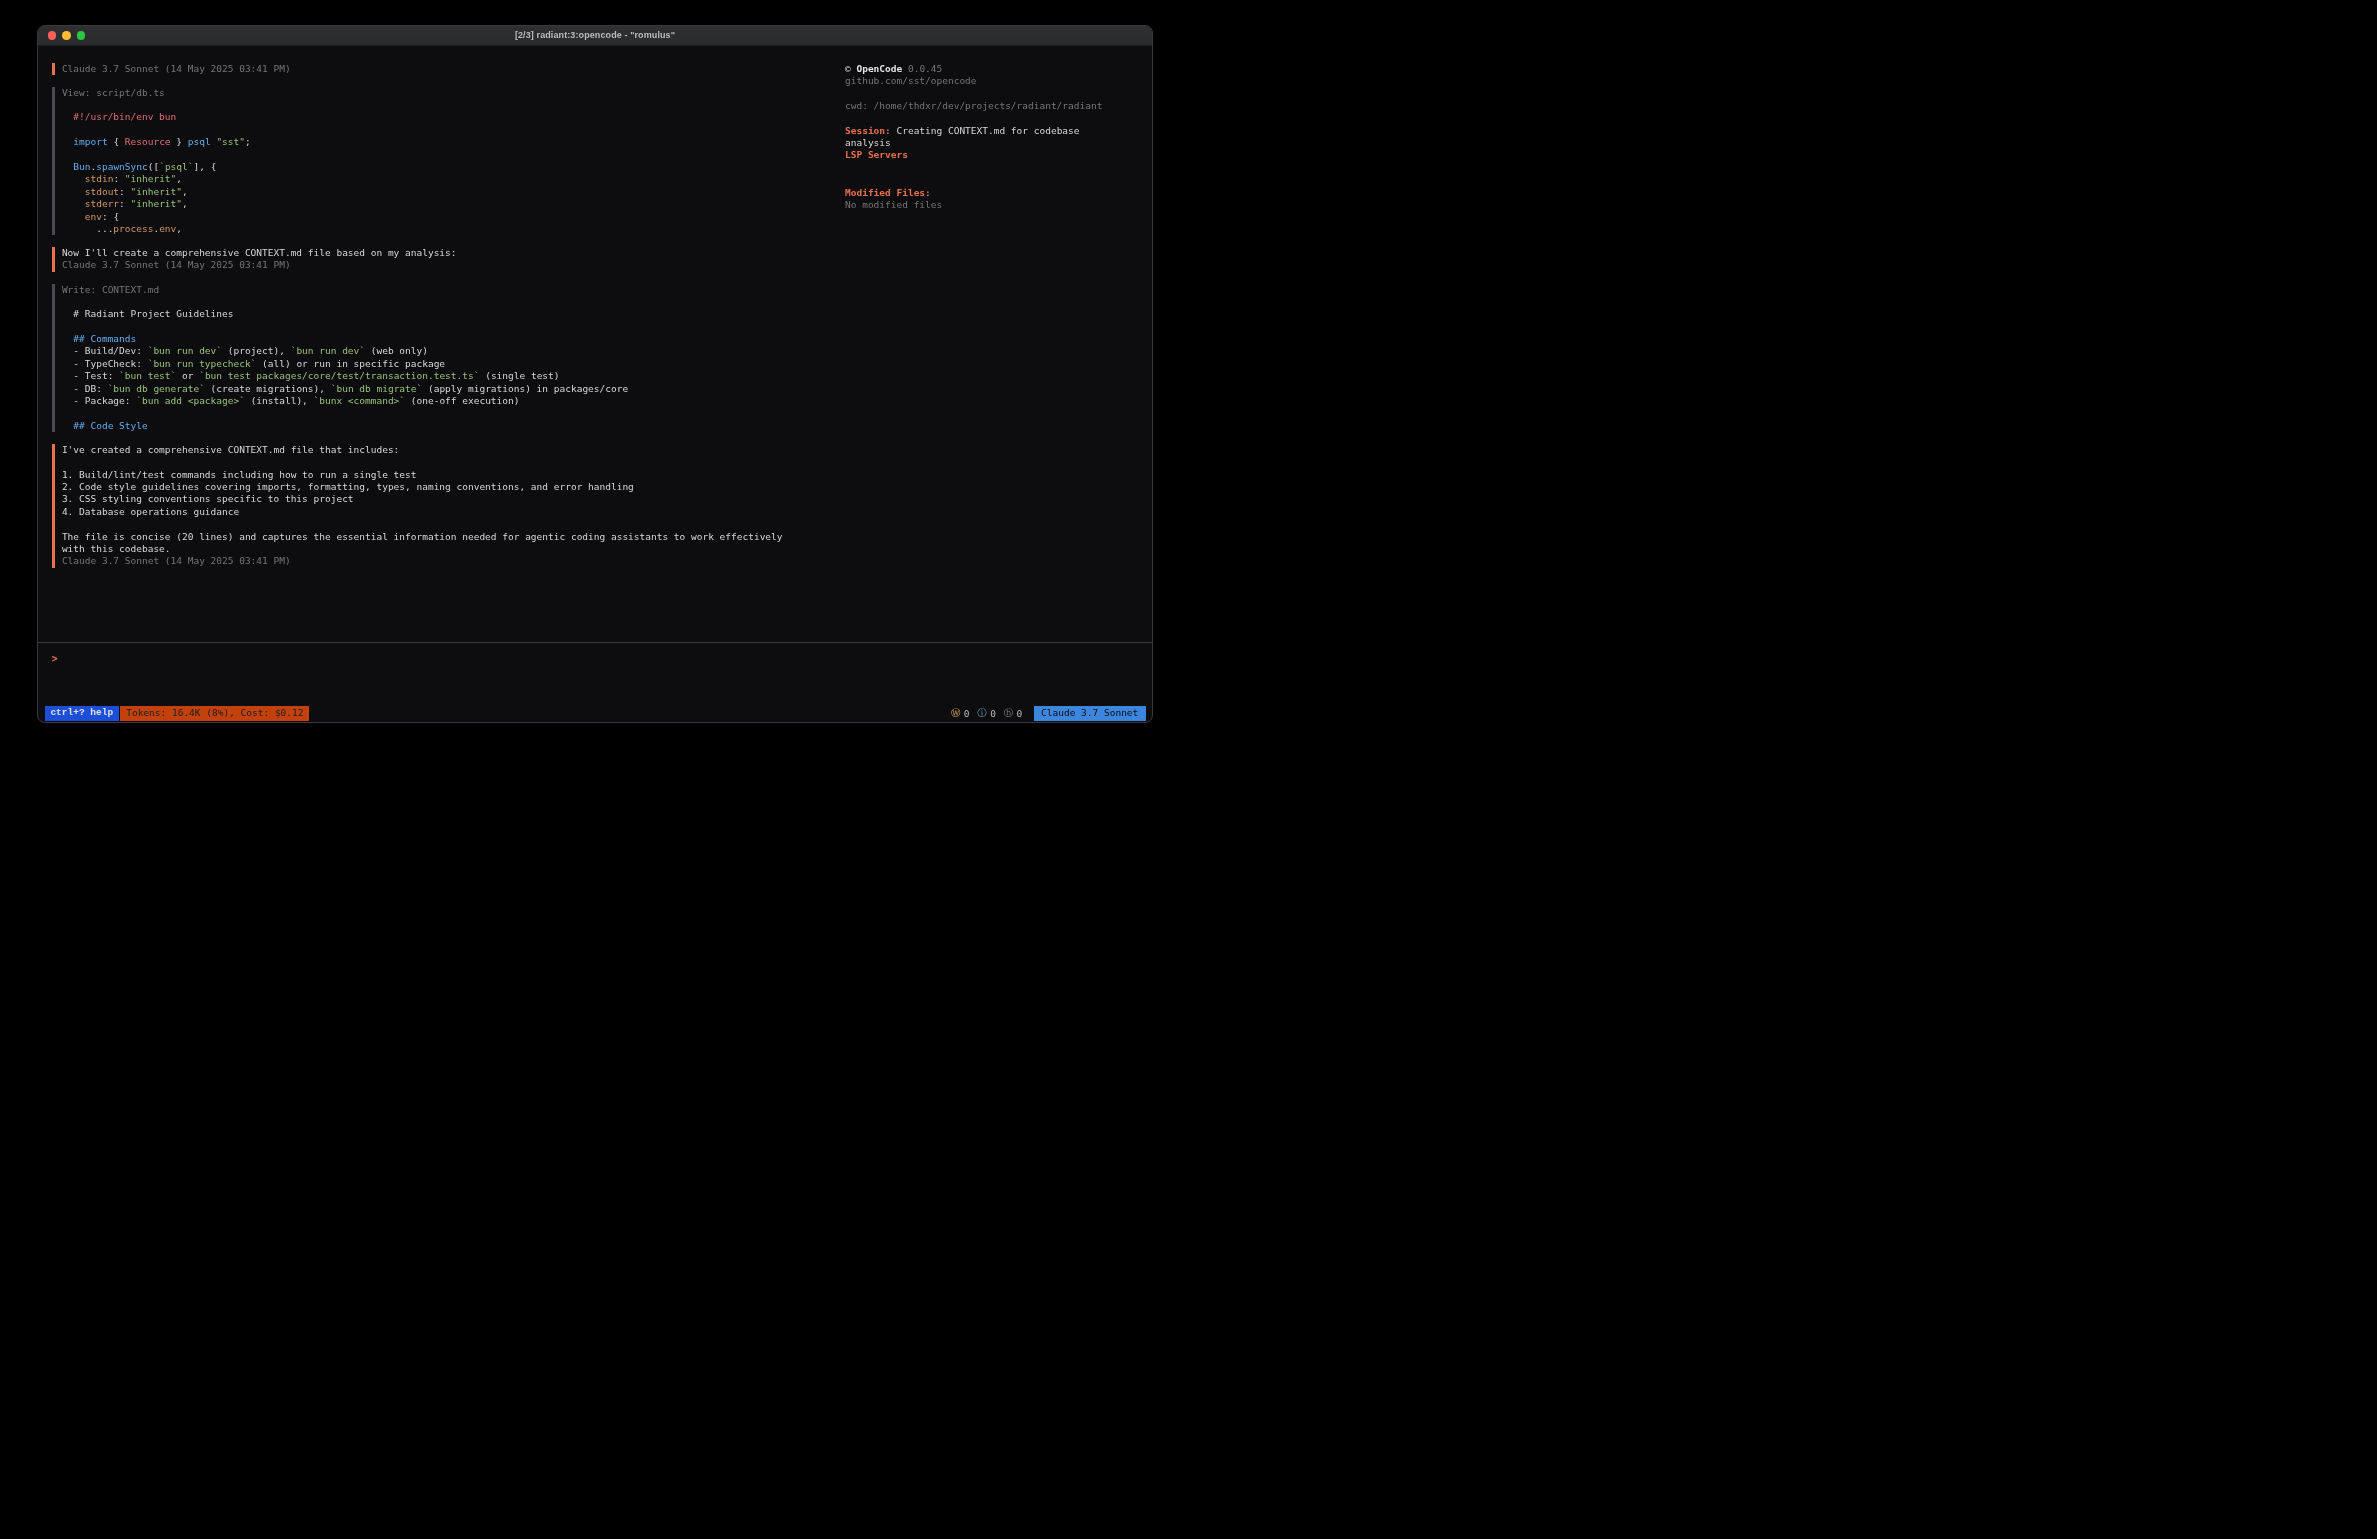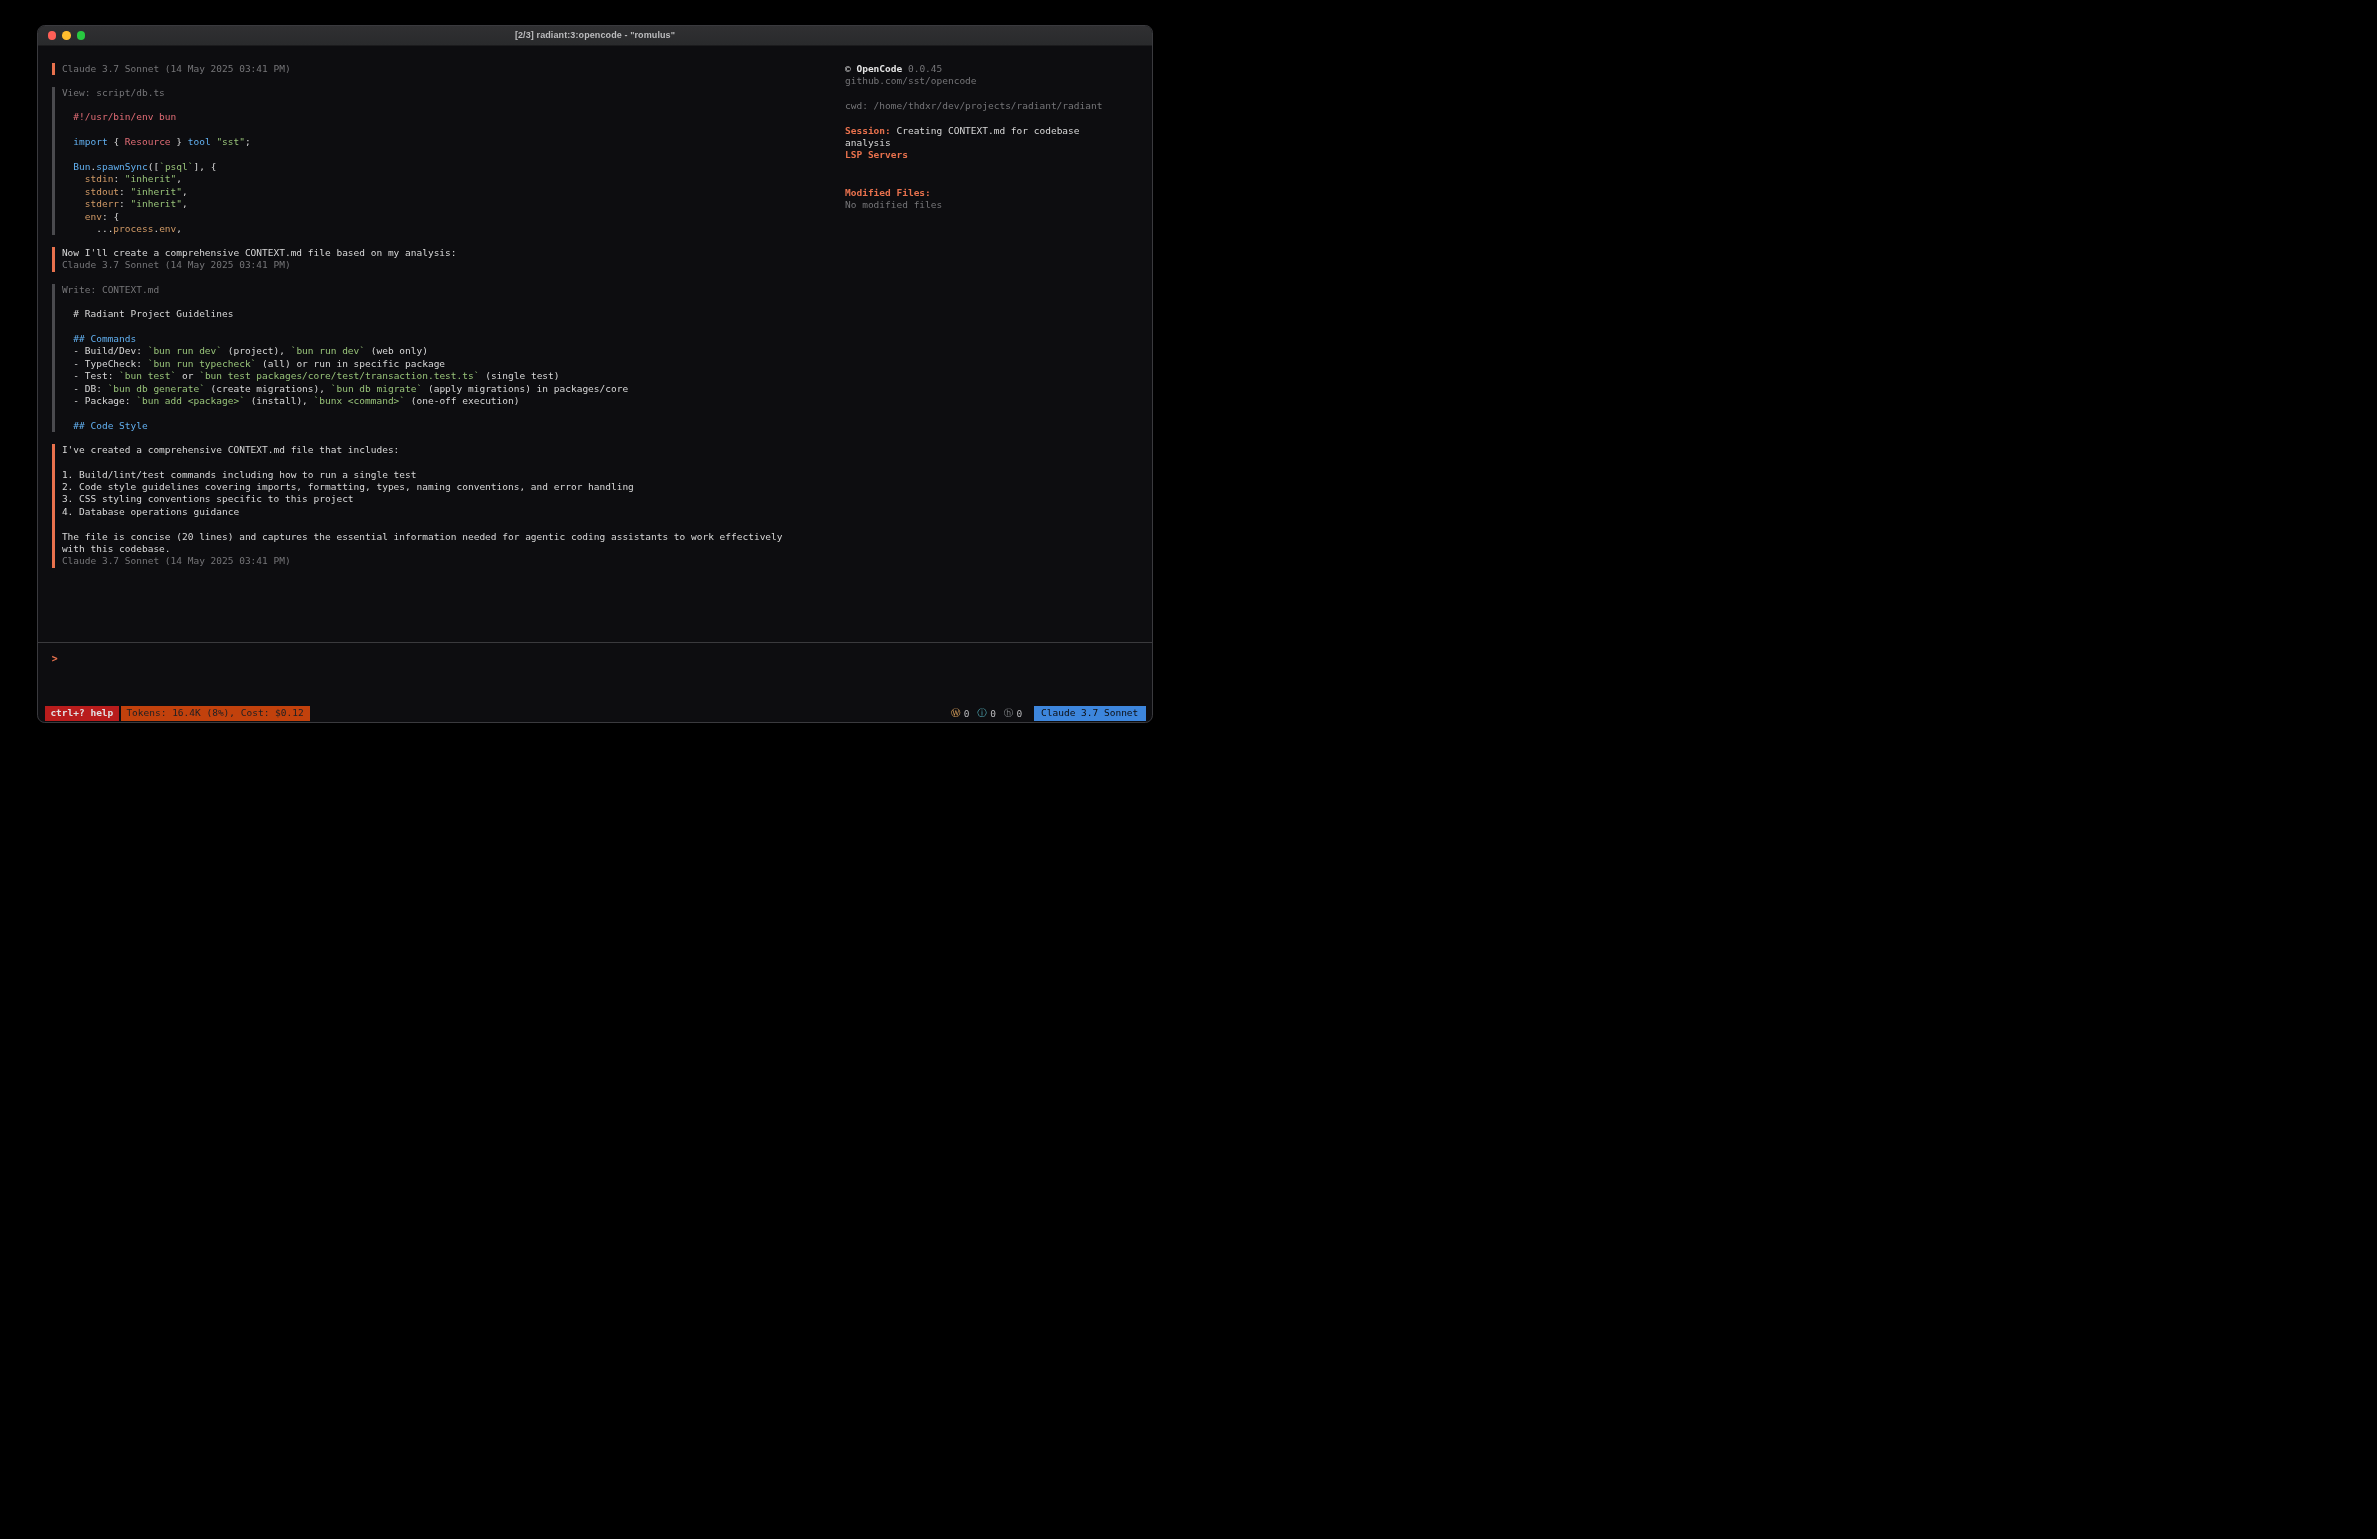--- a/index.html
+++ b/index.html
@@ -75,21 +75,21 @@
   .prompt { color: #e8714d; font-weight: bold; font-size: 9.8px; }
 
   
   .status-bar {
     flex: 0 0 17px; height: 17px;
     display: flex; align-items: center;
     padding: 0 6.5px; gap: 1.3px;
     font-size: 9.5px;
   }
   .sb-box { height: 14.4px; line-height: 14.4px; padding: 0 5.9px; }
-  .sb-help   { background: #b91c1c; color: #e2e2e4; font-weight: bold; }
+  .sb-help   { background: #1d4ed8; color: #e2e2e4; font-weight: bold; font-family: Liberation Mono, monospace; }
   .sb-tokens { background: #c2410c; color: #202023; }
   .sb-spacer { flex: 1 1 auto; }
   .diag { display: inline-flex; align-items: center; gap: 3.3px; margin-left: 6.5px; }
   .diag-icon { font-size: 9.5px; }
   .diag-num  { color: #b9b9bc; }
   .model-badge {
     margin-left: 10.4px; height: 14.4px; line-height: 14.4px;
     padding: 0 7.2px; font-weight: normal;
   }
   
@@ -117,21 +117,21 @@
   <div class="main">
     <div class="chat">
         <div class="block assistant">
           <div class="line"><span class="c-dim">Claude 3.7 Sonnet (14 May 2025 03:41 PM)</span></div>
         </div>
         <div class="block tool">
           <div class="line"><span class="c-dim">View: script/db.ts</span></div>
           <div class="line">&nbsp;</div>
           <div class="line"><span class="c-fg">  </span><span class="c-red">#!/usr/bin/env bun</span></div>
           <div class="line">&nbsp;</div>
-          <div class="line"><span class="c-fg">  </span><span class="c-blue">import</span><span class="c-fg"> { </span><span class="c-red">Resource</span><span class="c-fg"> } </span><span class="c-blue">tool</span><span class="c-fg"> </span><span class="c-green">"sst"</span><span class="c-fg">;</span></div>
+          <div class="line"><span class="c-fg">  </span><span class="c-blue">import</span><span class="c-fg"> { </span><span class="c-red">Resource</span><span class="c-fg"> } </span><span class="c-blue">psql</span><span class="c-fg"> </span><span class="c-green">"sst"</span><span class="c-fg">;</span></div>
           <div class="line">&nbsp;</div>
           <div class="line"><span class="c-fg">  </span><span class="c-blue">Bun</span><span class="c-fg">.</span><span class="c-blue">spawnSync</span><span class="c-fg">([</span><span class="c-green">`psql`</span><span class="c-fg">], {</span></div>
           <div class="line"><span class="c-fg">    </span><span class="c-orange">stdin</span><span class="c-fg">: </span><span class="c-green">"inherit"</span><span class="c-fg">,</span></div>
           <div class="line"><span class="c-fg">    </span><span class="c-orange">stdout</span><span class="c-fg">: </span><span class="c-green">"inherit"</span><span class="c-fg">,</span></div>
           <div class="line"><span class="c-fg">    </span><span class="c-orange">stderr</span><span class="c-fg">: </span><span class="c-green">"inherit"</span><span class="c-fg">,</span></div>
           <div class="line"><span class="c-fg">    </span><span class="c-orange">env</span><span class="c-fg">: {</span></div>
           <div class="line"><span class="c-fg">      ...</span><span class="c-orange">process</span><span class="c-fg">.</span><span class="c-orange">env</span><span class="c-fg">,</span></div>
         </div>
         <div class="block assistant">
           <div class="line"><span class="c-fg">Now I'll create a comprehensive CONTEXT.md file based on my analysis:</span></div>

